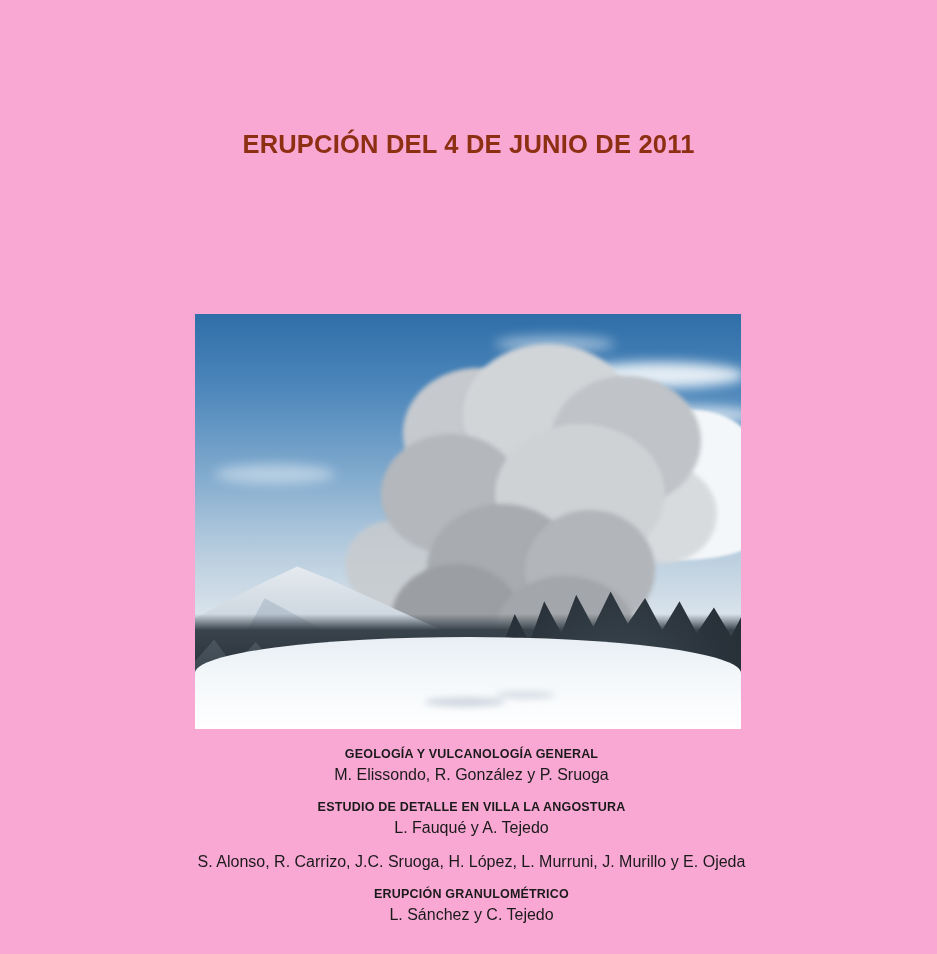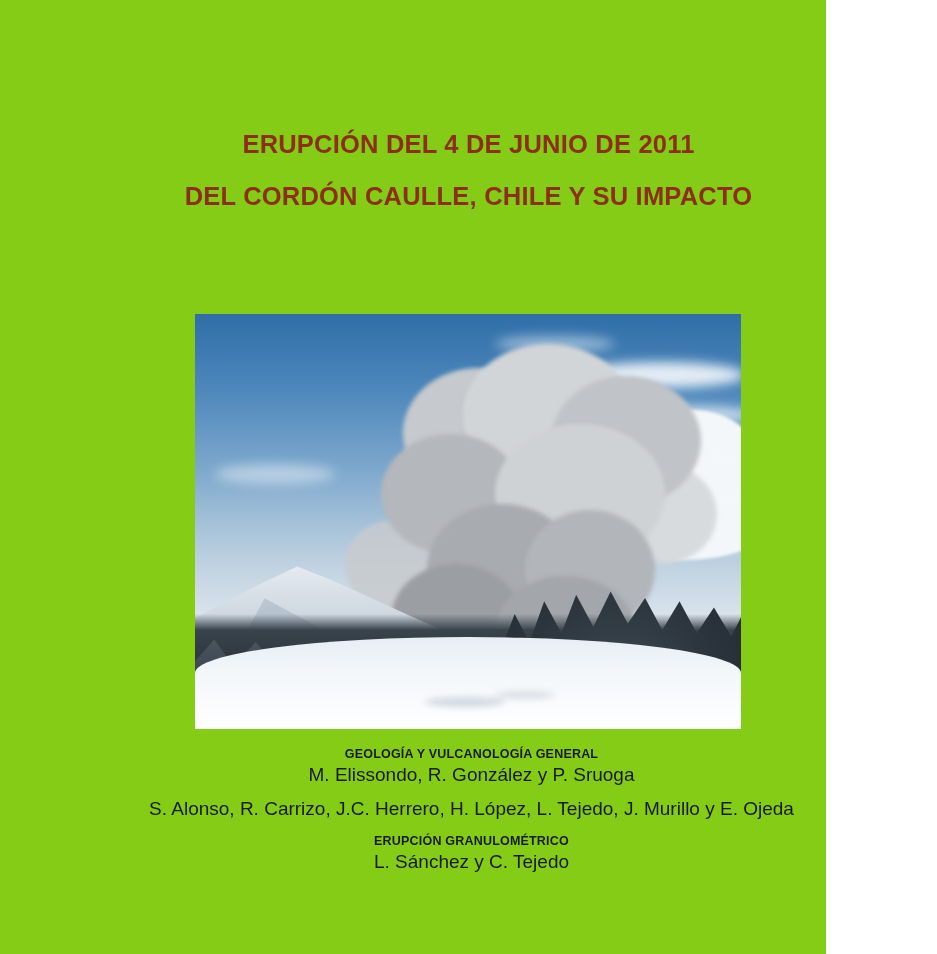--- a/index.html
+++ b/index.html
@@ -9,24 +9,24 @@
   }
   body {
     width: 937px;
     height: 954px;
     font-family: "Liberation Sans", sans-serif;
     color: #1a1a1a;
     overflow: hidden;
     position: relative;
   }
   .page {
-    width: 826px;
+    width: 937px;
     height: 954px;
     position: relative;
-    background: #84cc16;
+    background: #f9a8d4;
   }
 
   
   .title-block {
     position: absolute;
     top: 118px;
     left: 0;
     width: 937px;
     text-align: center;
   }
@@ -208,33 +208,32 @@
   }
   .credit-group { margin-bottom: 13px; padding-left: 6px; }
   .credit-role {
     font-size: 12.5px;
     font-weight: bold;
     letter-spacing: 0.2px;
     color: #1a1a1a;
     line-height: 19px;
   }
   .credit-names {
-    font-size: 19px;
+    font-size: 16px;
     color: #1a1a1a;
     line-height: 21px;
   }
 </style>
 </head>
 <body>
 
 <div class="page">
 
   <div class="title-block">
     <div class="title-line">ERUPCIÓN DEL 4 DE JUNIO DE 2011</div>
-    <div class="title-line">DEL CORDÓN CAULLE, CHILE Y SU IMPACTO</div>
   </div>
 
   <div class="photo-wrap">
     <div class="photo">
       <div class="cloud-streak cs3"></div>
       <div class="cloud-streak cs1"></div>
       <div class="cloud-streak cs2"></div>
       <div class="cloud-streak cs4"></div>
 
       <div class="cumulus cu2"></div>
@@ -268,23 +267,25 @@
       <div class="snow-shadow2"></div>
     </div>
   </div>
 
   <div class="credits">
     <div class="credit-group">
       <div class="credit-role">GEOLOGÍA Y VULCANOLOGÍA GENERAL</div>
       <div class="credit-names">M. Elissondo, R. González y P. Sruoga</div>
     </div>
     <div class="credit-group">
-    </div>
-    <div class="credit-group">
-      <div class="credit-names">S. Alonso, R. Carrizo, J.C. Herrero, H. López, L. Tejedo, J. Murillo y E. Ojeda</div>
+      <div class="credit-role">ESTUDIO DE DETALLE EN VILLA LA ANGOSTURA</div>
+      <div class="credit-names">L. Fauqué y A. Tejedo</div>
+    </div>
+    <div class="credit-group">
+      <div class="credit-names">S. Alonso, R. Carrizo, J.C. Sruoga, H. López, L. Murruni, J. Murillo y E. Ojeda</div>
     </div>
     <div class="credit-group">
       <div class="credit-role">ERUPCIÓN GRANULOMÉTRICO</div>
       <div class="credit-names">L. Sánchez y C. Tejedo</div>
     </div>
   </div>
 
 </div>
 
 </body></html>

